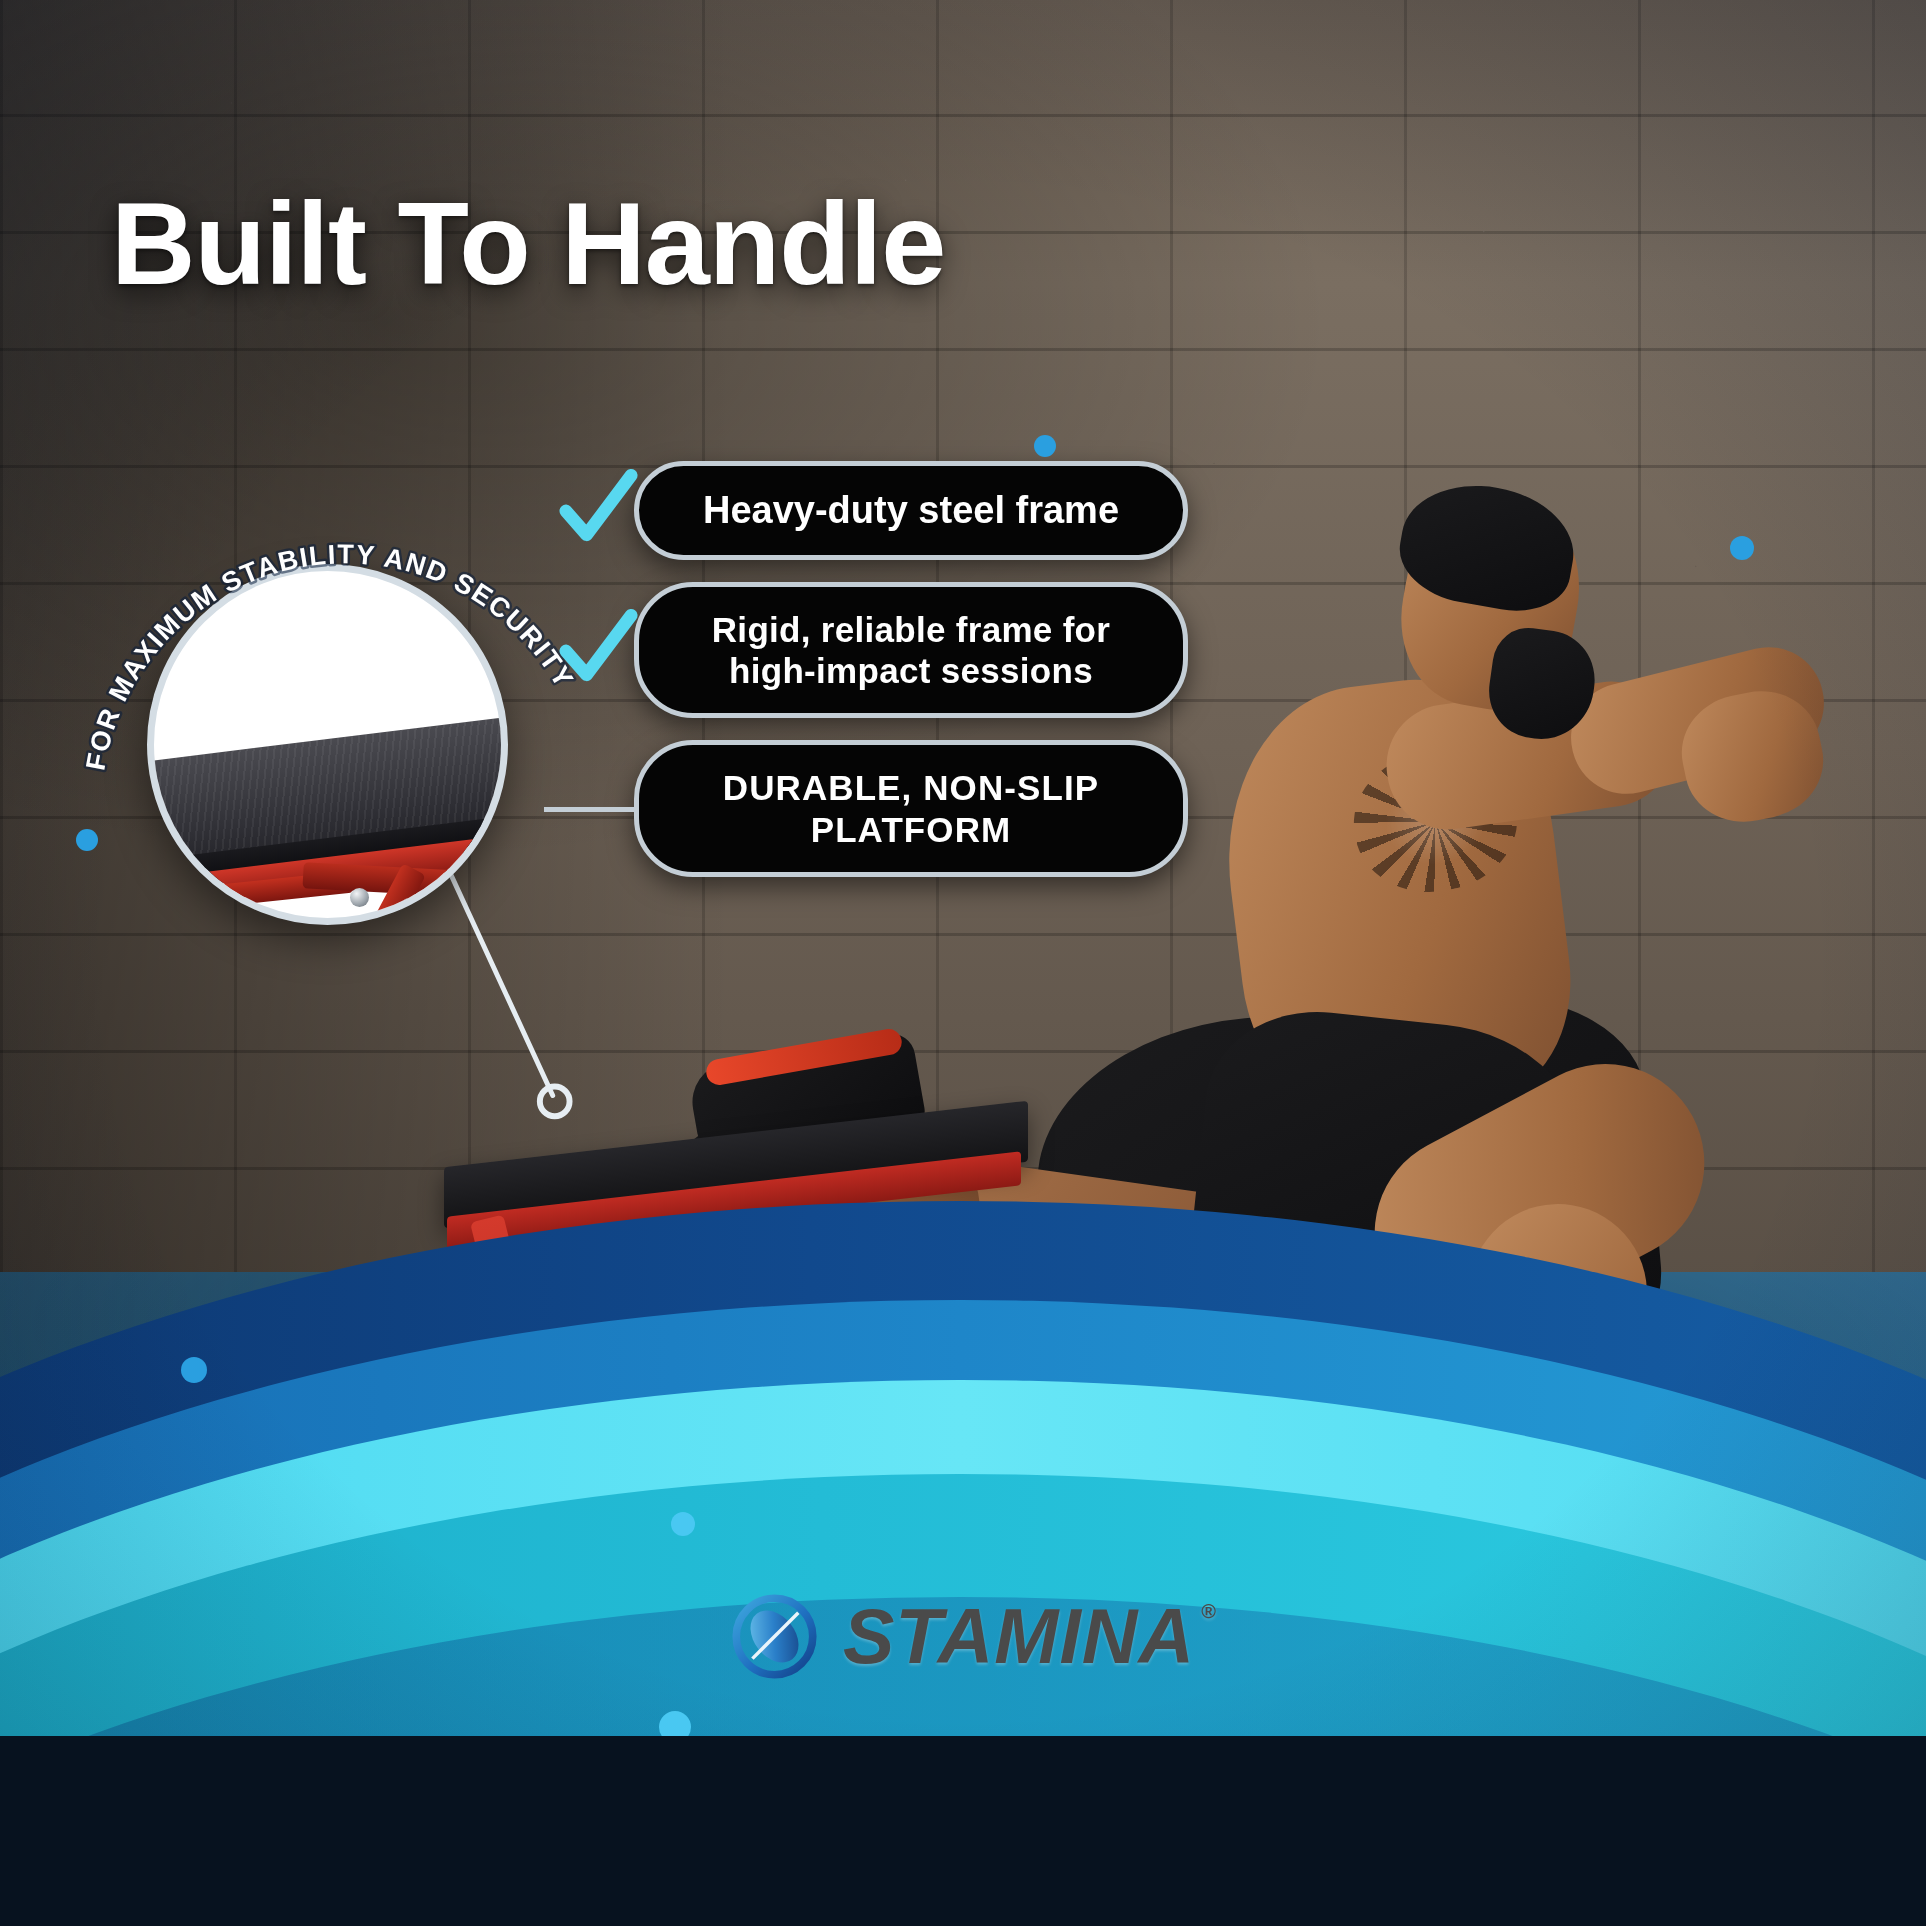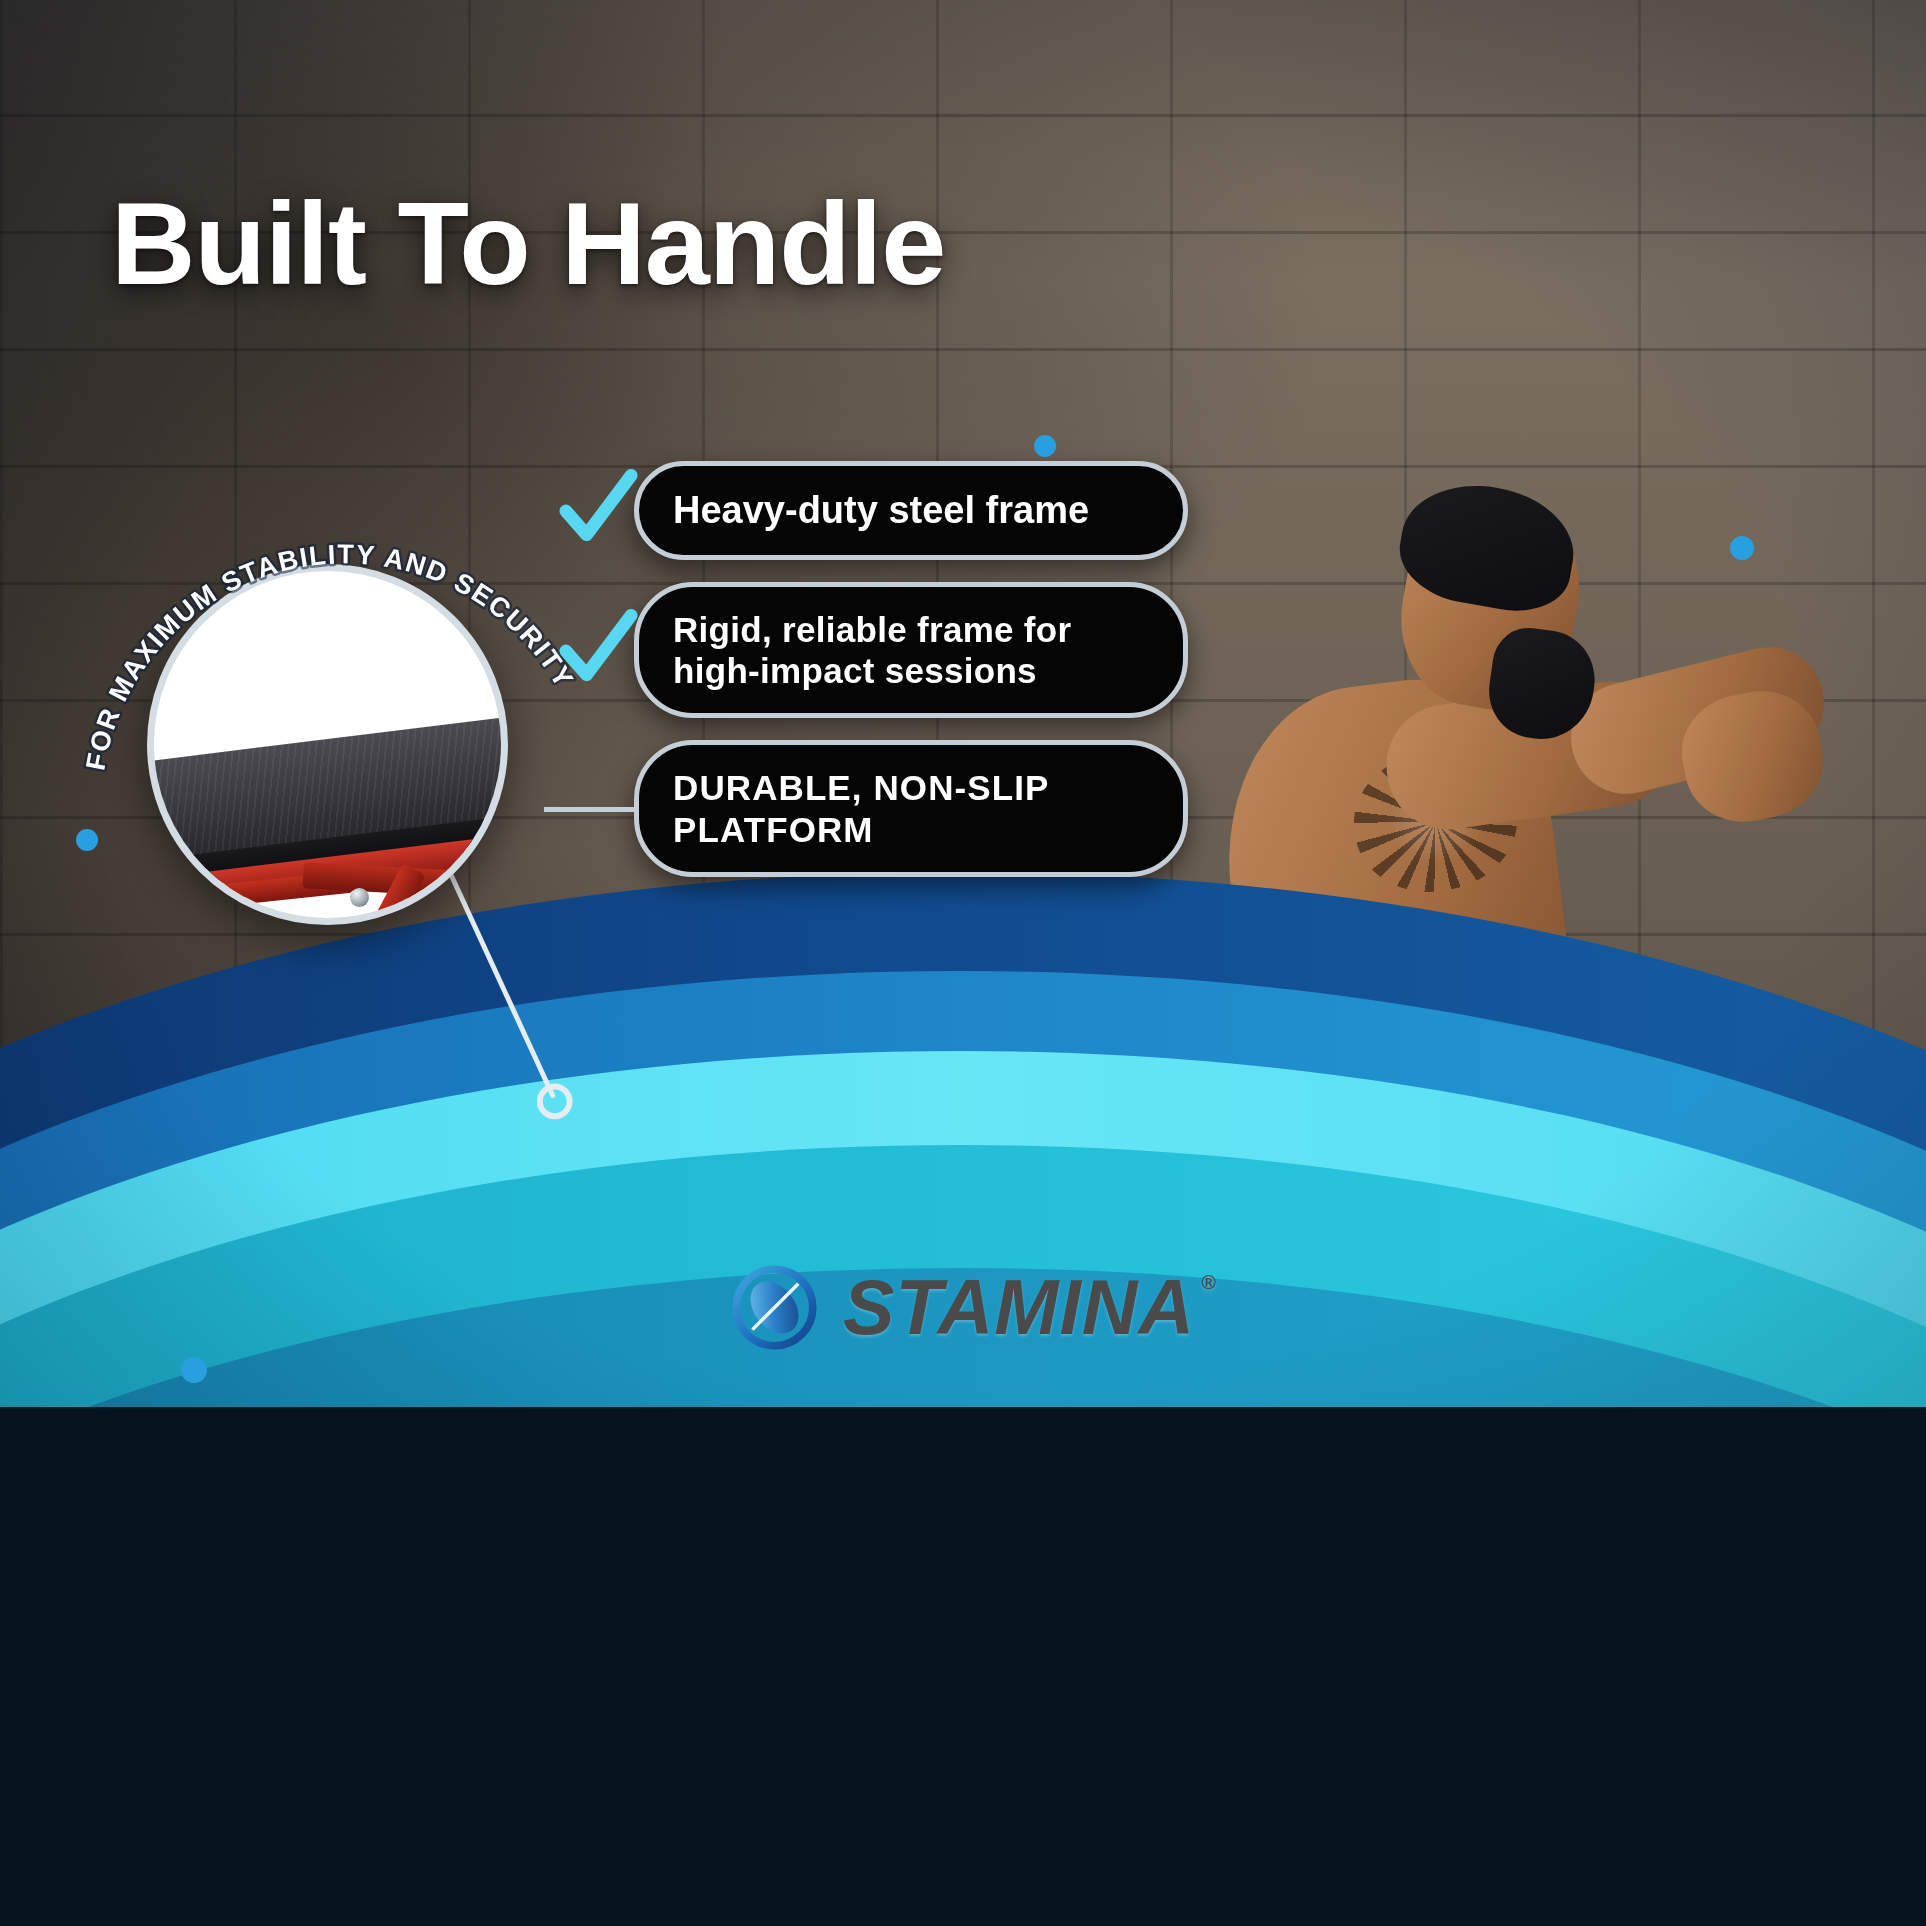--- a/index.html
+++ b/index.html
@@ -1,18 +1,18 @@
 <!DOCTYPE html>
 <html><head>
 <meta charset="utf-8">
 <style>
   html,body{margin:0;padding:0;background:#07121f;}
   *{box-sizing:border-box;}
   .stage{
-    position:relative;width:1927px;height:1407px;overflow:hidden;
+    position:relative;width:1927px;height:1736px;overflow:hidden;
     font-family:"Liberation Sans",sans-serif;
     background:#0b3a7a;
   }
 
   
   .bg-base{
     position:absolute;inset:0;
     background:
       radial-gradient(120% 90% at 18% 12%, #1a62b4 0%, #134e98 28%, #0d3c7c 52%, #0a2f62 72%, #07224a 100%);
   }
@@ -268,21 +268,21 @@
 
   
   .leader{position:absolute;left:426px;top:832px;width:297px;height:327px;pointer-events:none;}
 
   
   .pills{position:absolute;left:634px;top:461px;width:554px;}
   .pill{
     position:relative;background:#050505;color:#fff;
     border:5px solid #c4ced6;border-radius:59px;
     padding:22px 34px;margin-bottom:22px;
-    font-weight:700;font-size:38px;line-height:1.18;
+    font-weight:700;font-size:38px;line-height:1.18;text-align:center;
     box-shadow:0 10px 26px rgba(0,0,0,.5);
   }
   .pill.small{font-size:35px;letter-spacing:0.3px;}
   .pill.caps{font-size:35px;letter-spacing:1.1px;}
   .check{
     position:absolute;left:-83px;top:50%;transform:translateY(-50%);
     width:85px;height:85px;
   }
   .pill-line{
     position:absolute;left:-95px;top:50%;width:95px;height:5px;

